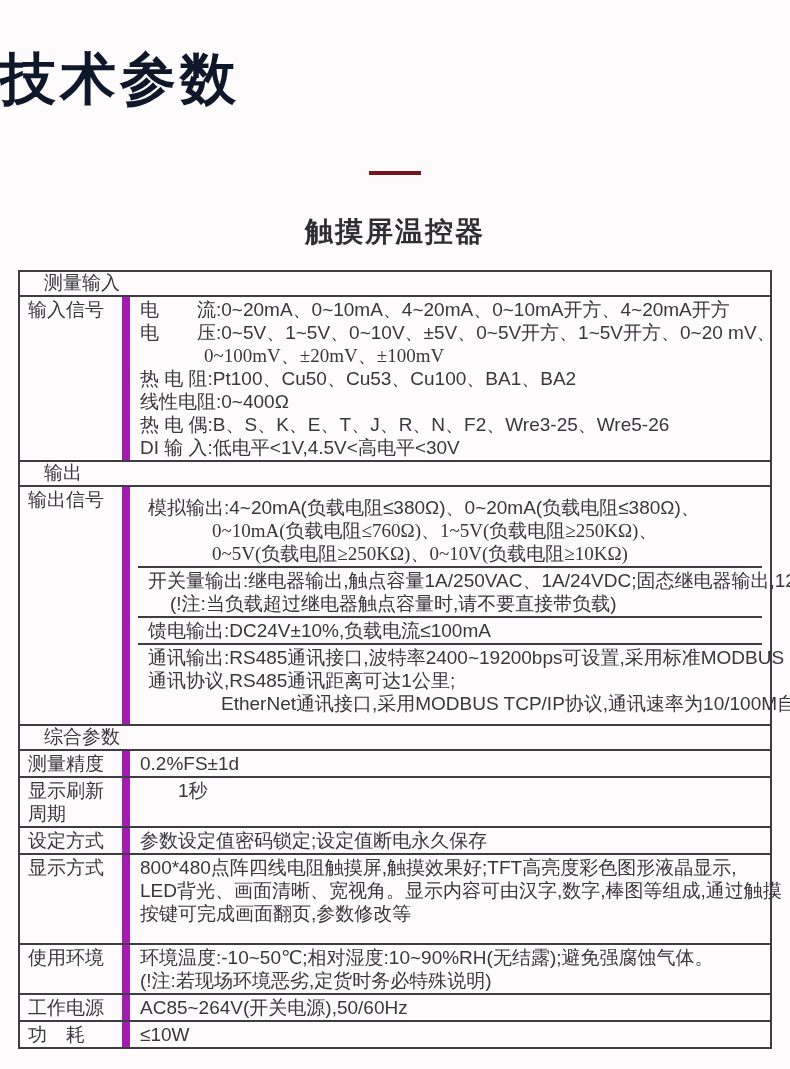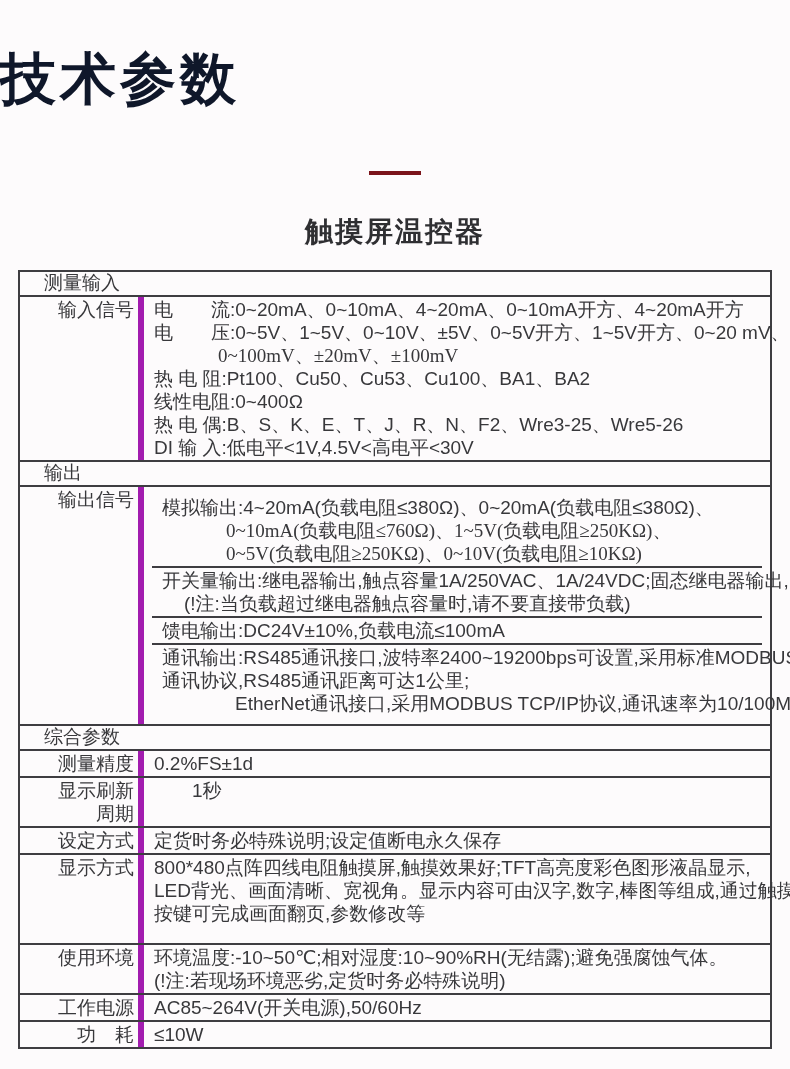--- a/index.html
+++ b/index.html
@@ -41,24 +41,23 @@
   }
   .t-row{display:flex;border-top:2px solid #3e3d41;}
   .t-row:first-child{border-top:none;}
   .section-label{
     padding:1px 6px 2px 24px;
     line-height:20px;
     white-space:nowrap;
   }
   .cell-label{
     width:90px;flex:0 0 90px;
-    border-right:6px solid #a21caf;
-    padding:1px 4px 1px 24px;
+    border-right:8px solid #a21caf;
+    padding:1px 4px 1px 8px;
     box-sizing:content-box;
-    text-align:right;
   }
   .cell-content{
     flex:1 1 auto;
     padding:1px 0 1px 10px;
     min-width:0;
   }
   .cell-content.blocks{padding:8px;}
   .sub-block{padding:1px 0 1px 10px;}
   .sub-block + .sub-block{border-top:2px solid #3e3d41;}
   .line{white-space:nowrap;}
@@ -139,21 +138,21 @@
     <div class="t-row rh-tall">
       <div class="cell-label">显示刷新周期</div>
       <div class="cell-content">
         <div class="line">1秒</div>
       </div>
     </div>
 
     <div class="t-row">
       <div class="cell-label">设定方式</div>
       <div class="cell-content">
-        <div class="line">定货时务必特殊说明;设定值断电永久保存</div>
+        <div class="line">参数设定值密码锁定;设定值断电永久保存</div>
       </div>
     </div>
 
     <div class="t-row">
       <div class="cell-label">显示方式</div>
       <div class="cell-content pad-bottom">
         <div class="line">800*480点阵四线电阻触摸屏,触摸效果好;TFT高亮度彩色图形液晶显示,</div>
         <div class="line">LED背光、画面清晰、宽视角。显示内容可由汉字,数字,棒图等组成,通过触摸</div>
         <div class="line">按键可完成画面翻页,参数修改等</div>
       </div>

